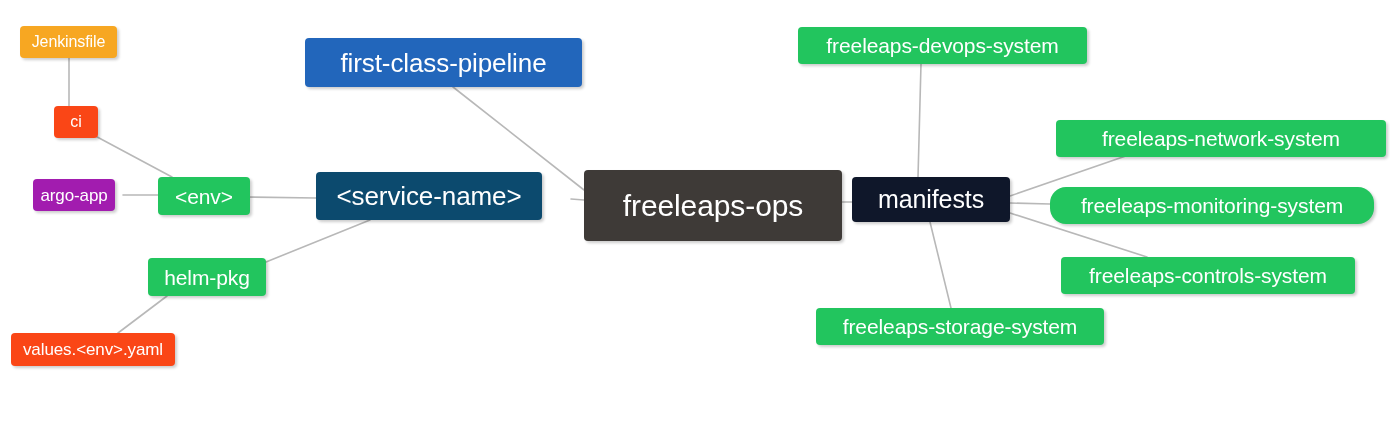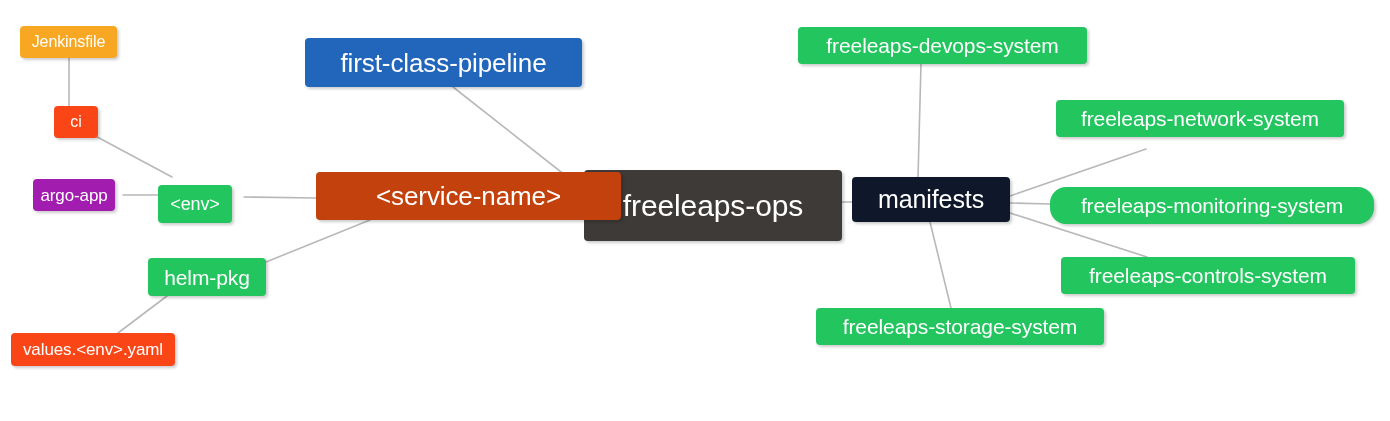--- a/index.html
+++ b/index.html
@@ -66,48 +66,48 @@
       <line x1="1010" y1="213" x2="1147" y2="257" stroke="#b8b8b8" stroke-width="1.6" stroke-linecap="round"></line>
       <line x1="930" y1="222" x2="951" y2="308" stroke="#b8b8b8" stroke-width="1.6" stroke-linecap="round"></line>
     </svg>
   <div id="nodes">
       <div class="node" style="left: 584px; top: 170px; width: 258px; height: 71px; background: rgb(62, 58, 55); font-size: 30px;">
         <span class="node-label">freeleaps-ops</span>
       </div>
       <div class="node" style="left: 305px; top: 38px; width: 277px; height: 49px; background: rgb(34, 102, 187); font-size: 26px;">
         <span class="node-label">first-class-pipeline</span>
       </div>
-      <div class="node" style="left: 316px; top: 172px; width: 305px; height: 48px; background: #c2410c; font-size: 26px;">
+      <div class="node" style="left: 316px; top: 172px; width: 226px; height: 48px; background: #0c4a6e; font-size: 26px;">
         <span class="node-label">&lt;service-name&gt;</span>
       </div>
       <div class="node" style="left: 852px; top: 177px; width: 158px; height: 45px; background: #0f172a; font-size: 25px;">
         <span class="node-label">manifests</span>
       </div>
-      <div class="node" style="left: 158px; top: 177px; width: 74px; height: 38px; background: rgb(34, 197, 94); font-size: 18px; margin-top: 8px;">
+      <div class="node" style="left: 158px; top: 177px; width: 92px; height: 38px; background: rgb(34, 197, 94); font-size: 21px;">
         <span class="node-label">&lt;env&gt;</span>
       </div>
       <div class="node" style="left: 148px; top: 258px; width: 118px; height: 38px; background: rgb(34, 197, 94); font-size: 21px;">
         <span class="node-label">helm-pkg</span>
       </div>
       <div class="node" style="left: 20px; top: 26px; width: 97px; height: 32px; background: rgb(247, 167, 34); font-size: 16px; align-items: center;">
         <span class="node-label">Jenkinsfile</span>
       </div>
       <div class="node" style="left: 54px; top: 106px; width: 44px; height: 32px; background: rgb(250, 70, 22); font-size: 16px;">
         <span class="node-label">ci</span>
       </div>
       <div class="node" style="left: 33px; top: 179px; width: 82px; height: 32px; background: #a21caf; font-size: 17px;">
         <span class="node-label">argo-app</span>
       </div>
       <div class="node" style="left: 11px; top: 333px; width: 164px; height: 33px; background: rgb(250, 70, 22); font-size: 17px;">
         <span class="node-label">values.&lt;env&gt;.yaml</span>
       </div>
       <div class="node" style="left: 798px; top: 27px; width: 289px; height: 37px; background: rgb(34, 197, 94); font-size: 21px;">
         <span class="node-label">freeleaps-devops-system</span>
       </div>
-      <div class="node" style="left: 1056px; top: 100px; width: 288px; height: 37px; background: rgb(34, 197, 94); font-size: 21px;">
+      <div class="node" style="left: 1056px; top: 120px; width: 330px; height: 37px; background: rgb(34, 197, 94); font-size: 21px;">
         <span class="node-label">freeleaps-network-system</span>
       </div>
       <div class="node" style="left: 1050px; top: 187px; width: 324px; height: 37px; background: rgb(34, 197, 94); font-size: 21px; border-radius: 16px;">
         <span class="node-label">freeleaps-monitoring-system</span>
       </div>
       <div class="node" style="left: 1061px; top: 257px; width: 294px; height: 37px; background: rgb(34, 197, 94); font-size: 21px;">
         <span class="node-label">freeleaps-controls-system</span>
       </div>
       <div class="node" style="left: 816px; top: 308px; width: 288px; height: 37px; background: rgb(34, 197, 94); font-size: 21px;">
         <span class="node-label">freeleaps-storage-system</span>

